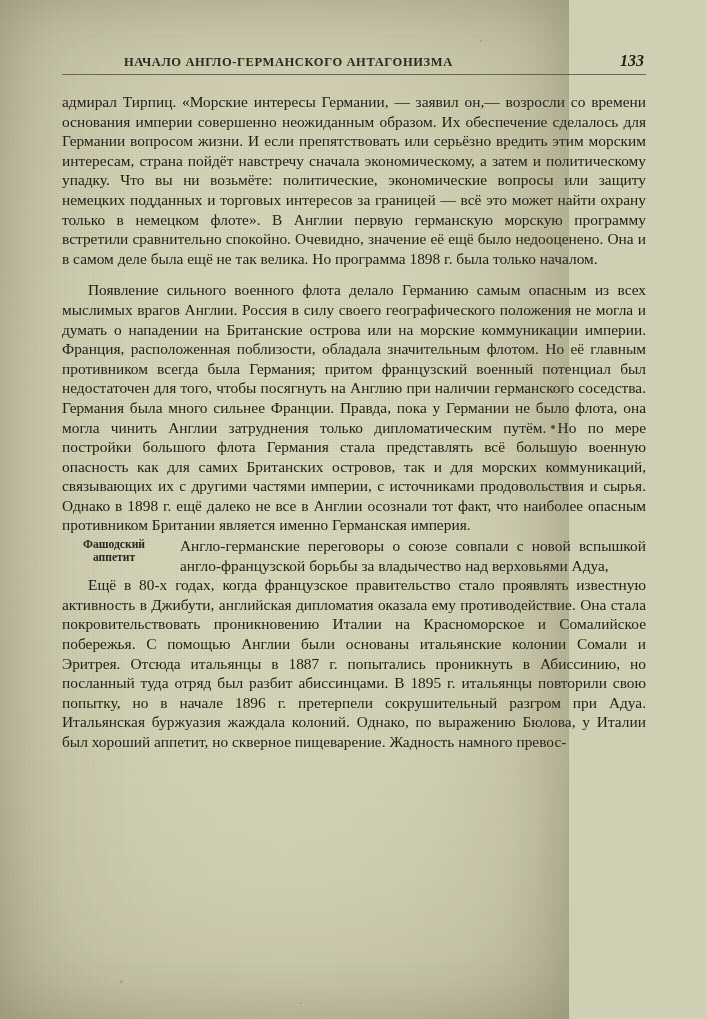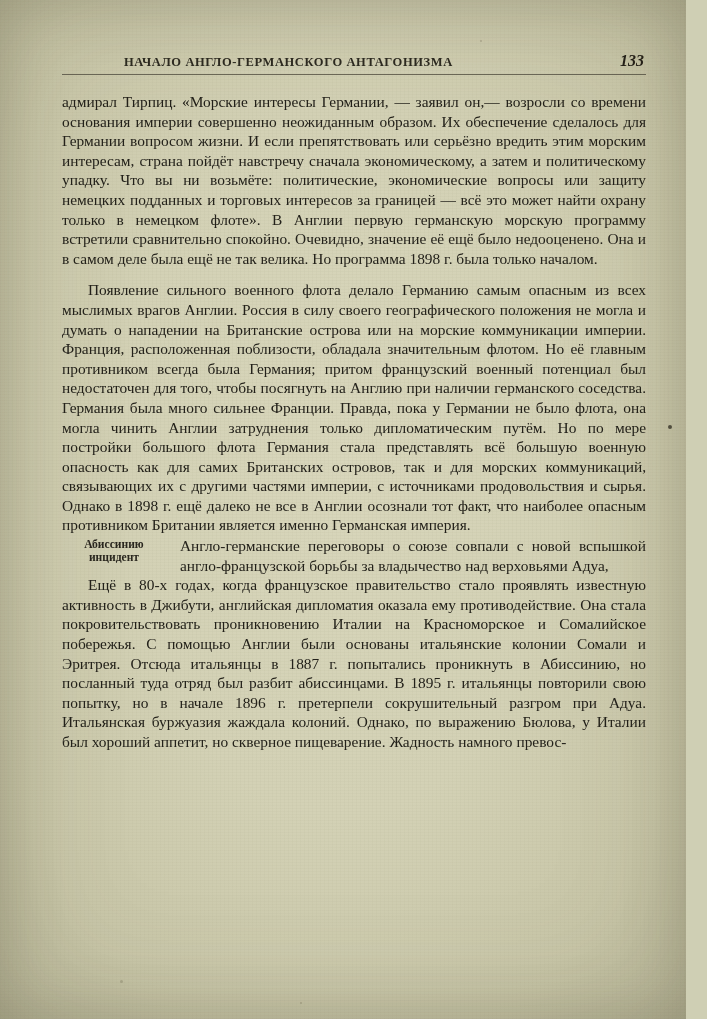--- a/index.html
+++ b/index.html
@@ -8,24 +8,25 @@
   }
   body {
     width: 707px;
     height: 1019px;
     background: #cfcfb4;
     font-family: "Liberation Serif", serif;
     overflow: hidden;
   }
   .page {
     position: relative;
-    width: 686px;
+    width: 561px;
     height: 1019px;
     background:
       radial-gradient(ellipse at 50% 45%, #d8d6bb 0%, #d3d1b5 45%, #c8c6a8 78%, #b9b79a 100%);
+    padding-left: 8px;
   }
   .grain {
     position: absolute;
     inset: 0;
     pointer-events: none;
     background-image:
       repeating-linear-gradient(0deg, rgba(120,115,85,0.035) 0px, rgba(120,115,85,0.035) 1px, rgba(255,255,255,0) 1px, rgba(255,255,255,0) 3px),
       repeating-linear-gradient(90deg, rgba(120,115,85,0.03) 0px, rgba(120,115,85,0.03) 1px, rgba(255,255,255,0) 1px, rgba(255,255,255,0) 4px);
     opacity: 0.9;
   }
@@ -146,21 +147,21 @@
     </div>
     <div class="head-rule"></div>
 
     <div class="body-text">
 
       <p class="para noindent">адмирал Тирпиц. «Морские интересы Германии, — заявил он,— возросли со времени основания империи совершенно неожиданным образом. Их обеспечение сделалось для Германии вопросом жизни. И если препятствовать или серьёзно вредить этим морским интересам, страна пойдёт навстречу сначала экономическому, а затем и политическому упадку. Что вы ни возьмёте: политические, экономические вопросы или защиту немецких подданных и торговых интересов за границей — всё это может найти охрану только в немецком флоте». В Англии первую германскую морскую программу встретили сравнительно спокойно. Очевидно, значение её ещё было недооценено. Она и в самом деле была ещё не так велика. Но программа 1898 г. была только началом.</p>
 
       <p class="para">Появление сильного военного флота делало Германию самым опасным из всех мыслимых врагов Англии. Россия в силу своего географического положения не могла и думать о нападении на Британские острова или на морские коммуникации империи. Франция, расположенная поблизости, обладала значительным флотом. Но её главным противником всегда была Германия; притом французский военный потенциал был недостаточен для того, чтобы посягнуть на Англию при наличии германского соседства. Германия была много сильнее Франции. Правда, пока у Германии не было флота, она могла чинить Англии затруднения только дипломатическим путём. Но по мере постройки большого флота Германия стала представлять всё большую военную опасность как для самих Британских островов, так и для морских коммуникаций, связывающих их с другими частями империи, с источниками продовольствия и сырья. Однако в 1898 г. ещё далеко не все в Англии осознали тот факт, что наиболее опасным противником Британии является именно Германская империя.</p>
 
       <div class="side-block">
-        <div class="sidenote">Абиссинию инцидент</div>
+        <div class="sidenote">Фашодский аппетит</div>
         <p class="para side-para noindent">Англо-германские переговоры о союзе совпали с новой вспышкой англо-французской борьбы за владычество над верховьями Адуа,</p>
       </div>
 
       <p class="para">Ещё в 80-х годах, когда французское правительство стало проявлять известную активность в Джибути, английская дипломатия оказала ему противодействие. Она стала покровительствовать проникновению Италии на Красноморское и Сомалийское побережья. С помощью Англии были основаны итальянские колонии Сомали и Эритрея. Отсюда итальянцы в 1887 г. попытались проникнуть в Абиссинию, но посланный туда отряд был разбит абиссинцами. В 1895 г. итальянцы повторили свою попытку, но в начале 1896 г. претерпели сокрушительный разгром при Адуа. Итальянская буржуазия жаждала колоний. Однако, по выражению Бюлова, у Италии был хороший аппетит, но скверное пищеварение. Жадность намного превос-</p>
 
     </div>
   </div>
 
   <div class="dot-mark"></div>
 

